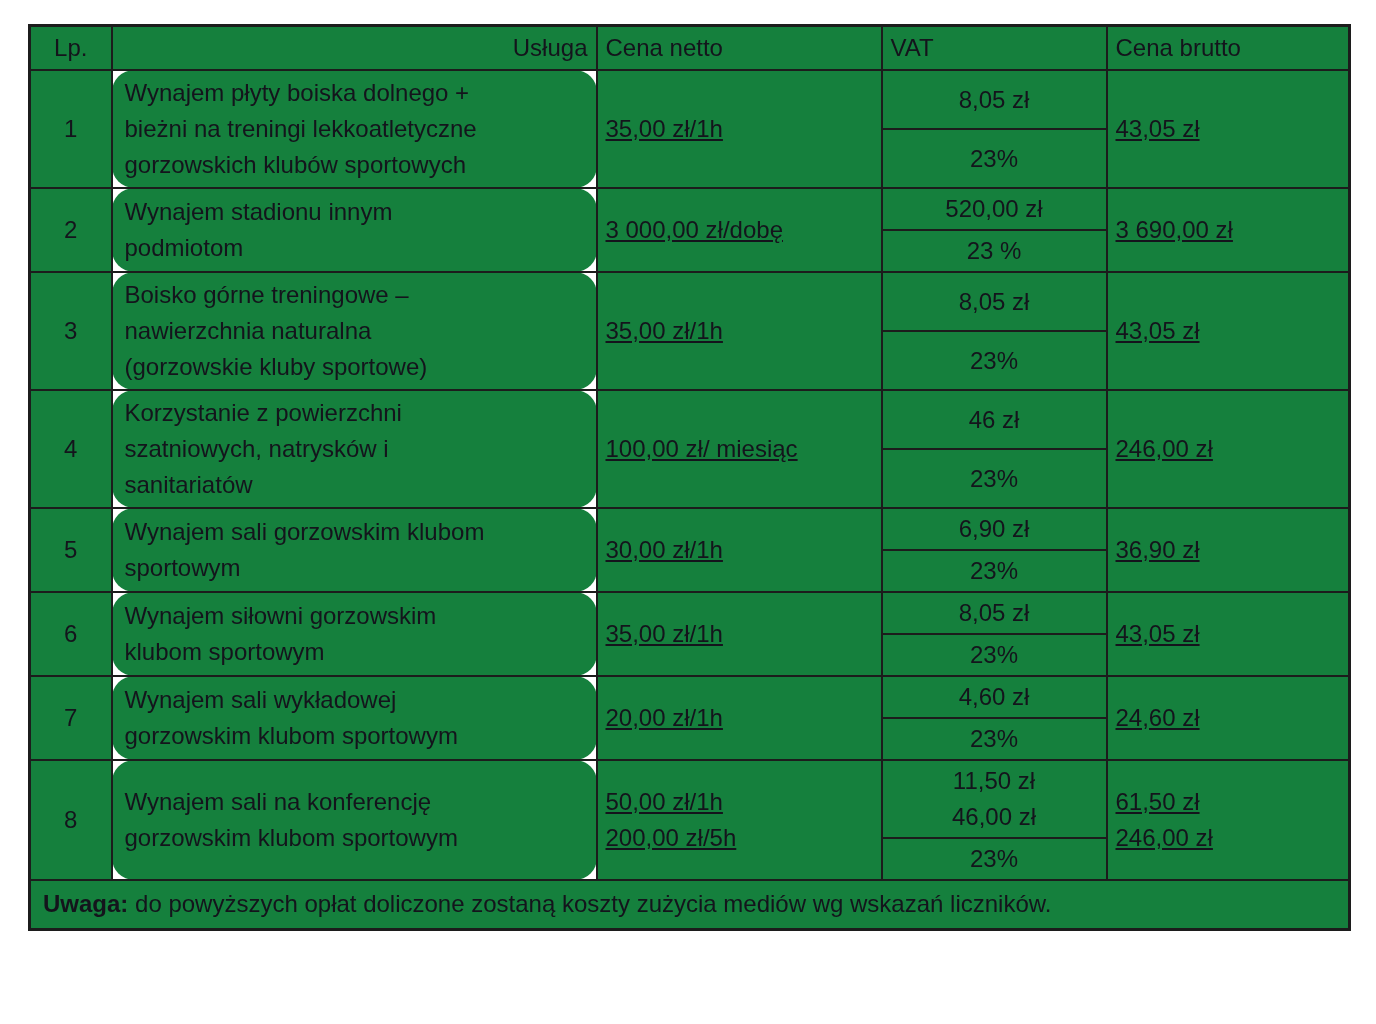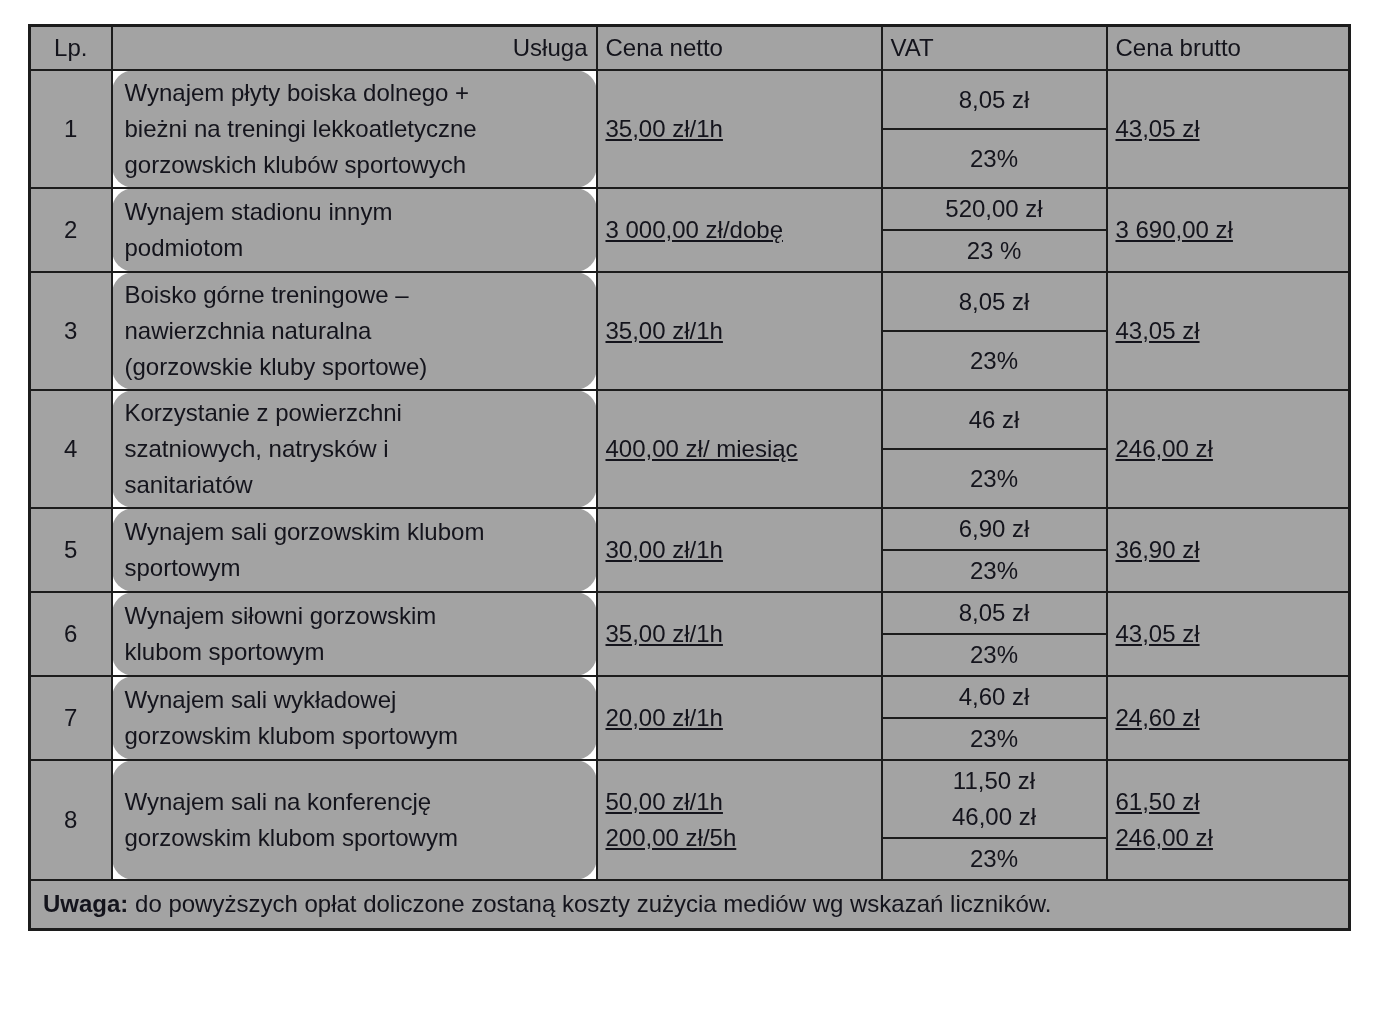--- a/index.html
+++ b/index.html
@@ -28,21 +28,21 @@
     table-layout: fixed;
     width: 1320px;
     border: 3px solid #1c1c1c;
   }
   .price-table th,
   .price-table td {
     border: 2px solid #1c1c1c;
     font-size: 24px;
     line-height: 1.5;
     vertical-align: middle;
-    background: #a3a3a3;
+    background: #15803d;
   }
   .price-table th {
     font-weight: 400;
     padding: 3px 8px;
     text-align: left;
     height: 32px;
   }
   .price-table th.col-usluga {
     text-align: right;
     padding-left: 12px;
@@ -161,21 +161,21 @@
           <td class="cell-vat-bottom">23%</td>
         </tr>
         <tr>
           <td rowspan="2" class="cell-lp">4</td>
           <td rowspan="2" class="cell-usluga">
             <div>Korzystanie z powierzchni</div>
             <div>szatniowych, natrysków i</div>
             <div>sanitariatów</div>
           </td>
           <td rowspan="2" class="cell-netto">
-            <div>400,00 zł/ miesiąc</div>
+            <div>100,00 zł/ miesiąc</div>
           </td>
           <td class="cell-vat-top">
             <div>46 zł</div>
           </td>
           <td rowspan="2" class="cell-brutto">
             <div>246,00 zł</div>
           </td>
         </tr>
         <tr>
           <td class="cell-vat-bottom">23%</td>

